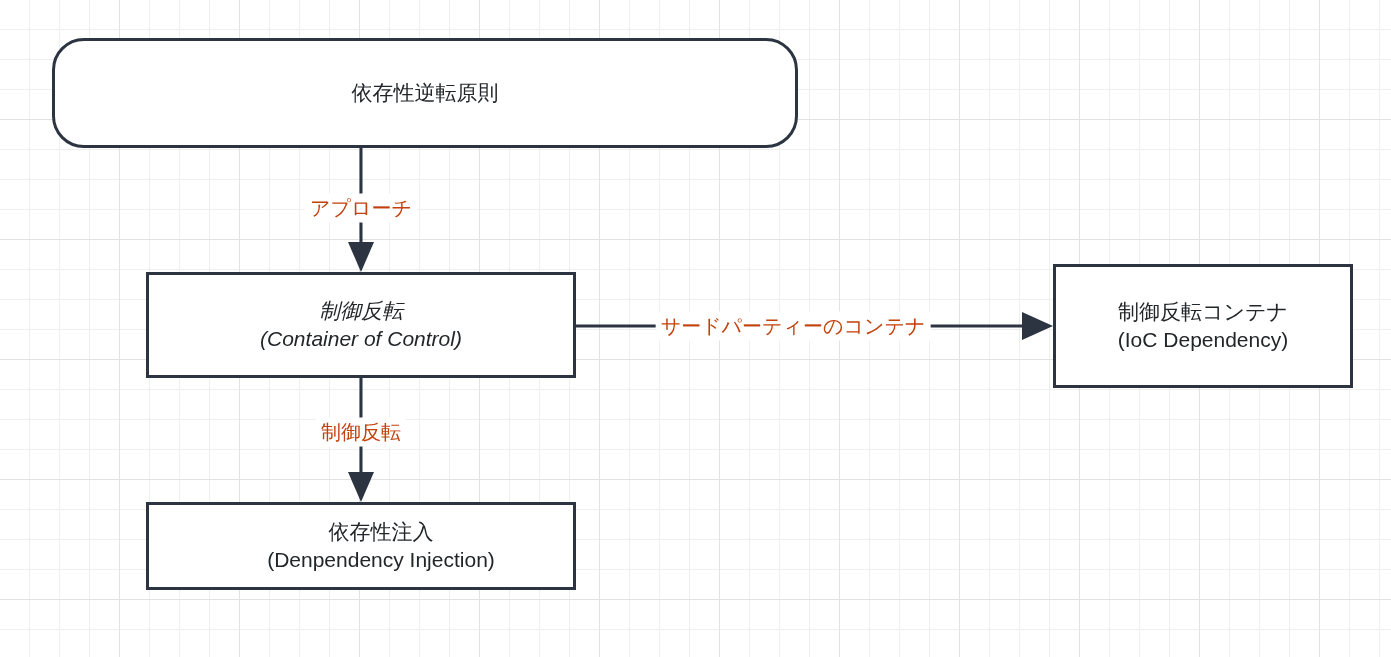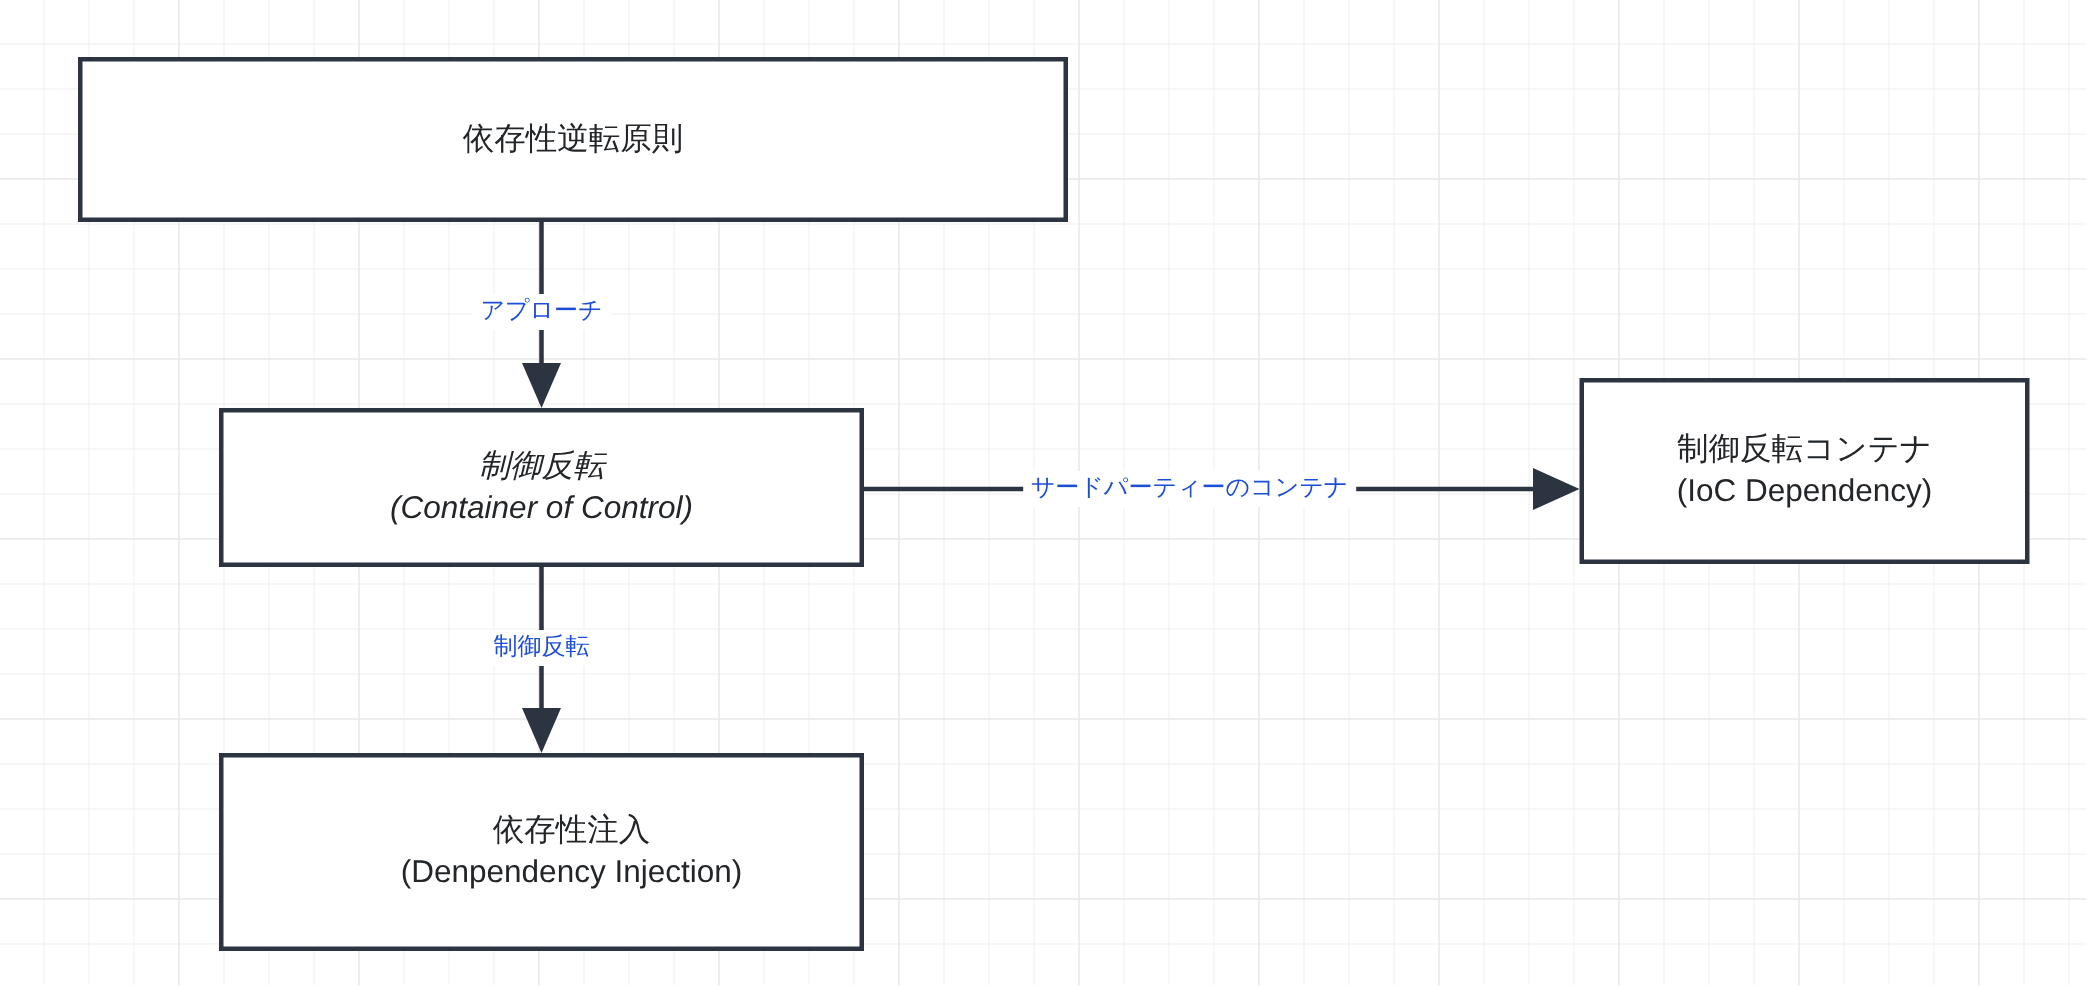--- a/index.html
+++ b/index.html
@@ -42,24 +42,24 @@
     line-height: 1.32;
   }
   .node .line-jp {
     font-size: 21px;
     white-space: nowrap;
   }
   .node .line-en {
     font-size: 21px;
     white-space: nowrap;
   }
-  #node-dip { left: 52px;   top: 38px;  width: 660px; height: 110px; }
+  #node-dip { left: 52px;   top: 38px;  width: 746px; height: 110px; border-radius: 32px; }
   #node-ioc { left: 146px;  top: 272px; width: 430px; height: 106px; font-style: italic; }
-  #node-di  { left: 146px;  top: 502px; width: 430px; height: 132px; padding-left: 40px; }
-  #node-container { left: 1053px; top: 252px; width: 300px; height: 124px; }
+  #node-di  { left: 146px;  top: 502px; width: 430px; height: 88px; padding-left: 40px; }
+  #node-container { left: 1053px; top: 264px; width: 300px; height: 124px; }
 
   .edge-svg {
     position: absolute;
     left: 0;
     top: 0;
     width: 1391px;
     height: 657px;
     overflow: visible;
     pointer-events: none;
   }
@@ -67,22 +67,22 @@
     stroke: #2b3440;
     stroke-width: 3;
     fill: none;
   }
   .edge-head {
     fill: #2b3440;
   }
   .edge-label {
     position: absolute;
     background: #ffffff;
-    color: #1d4ed8;
-    font-size: 16px;
+    color: #c2410c;
+    font-size: 20px;
     white-space: nowrap;
     padding: 2px 5px;
     transform: translate(-50%, -50%);
     line-height: 1.25;
   }
   #label-approach  { left: 361px; top: 208px; }
   #label-method    { left: 361px; top: 432px; }
   #label-thirdparty{ left: 793px; top: 326px; text-align: center; }
 </style>
 </head>

